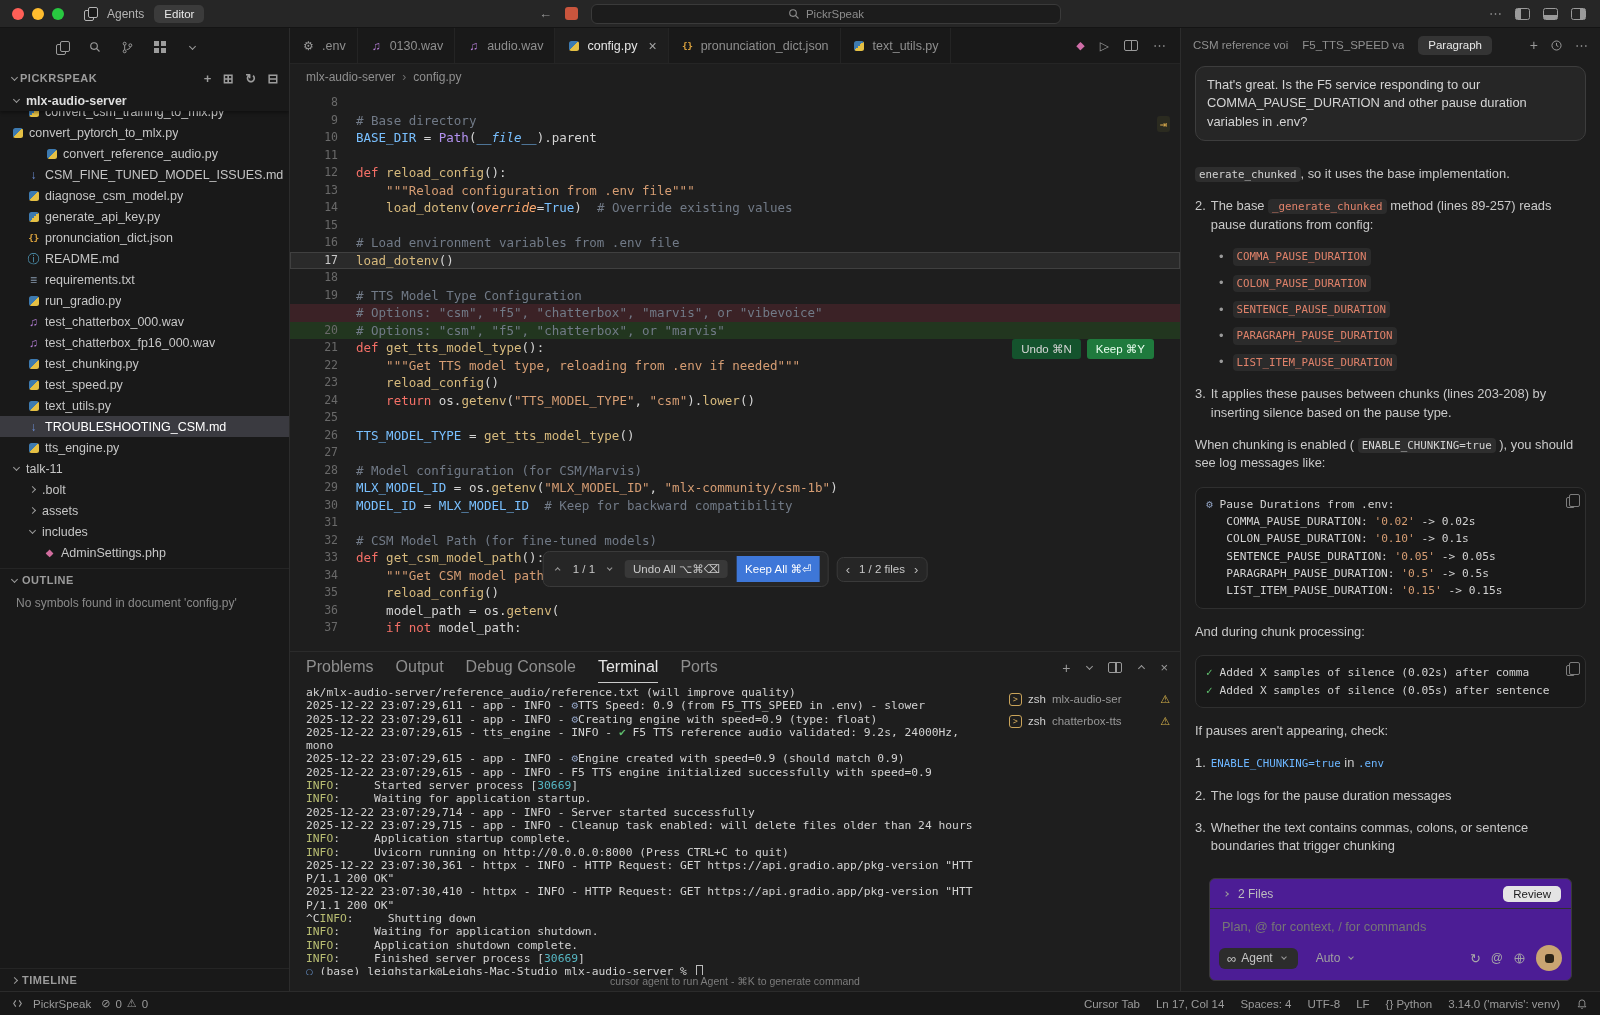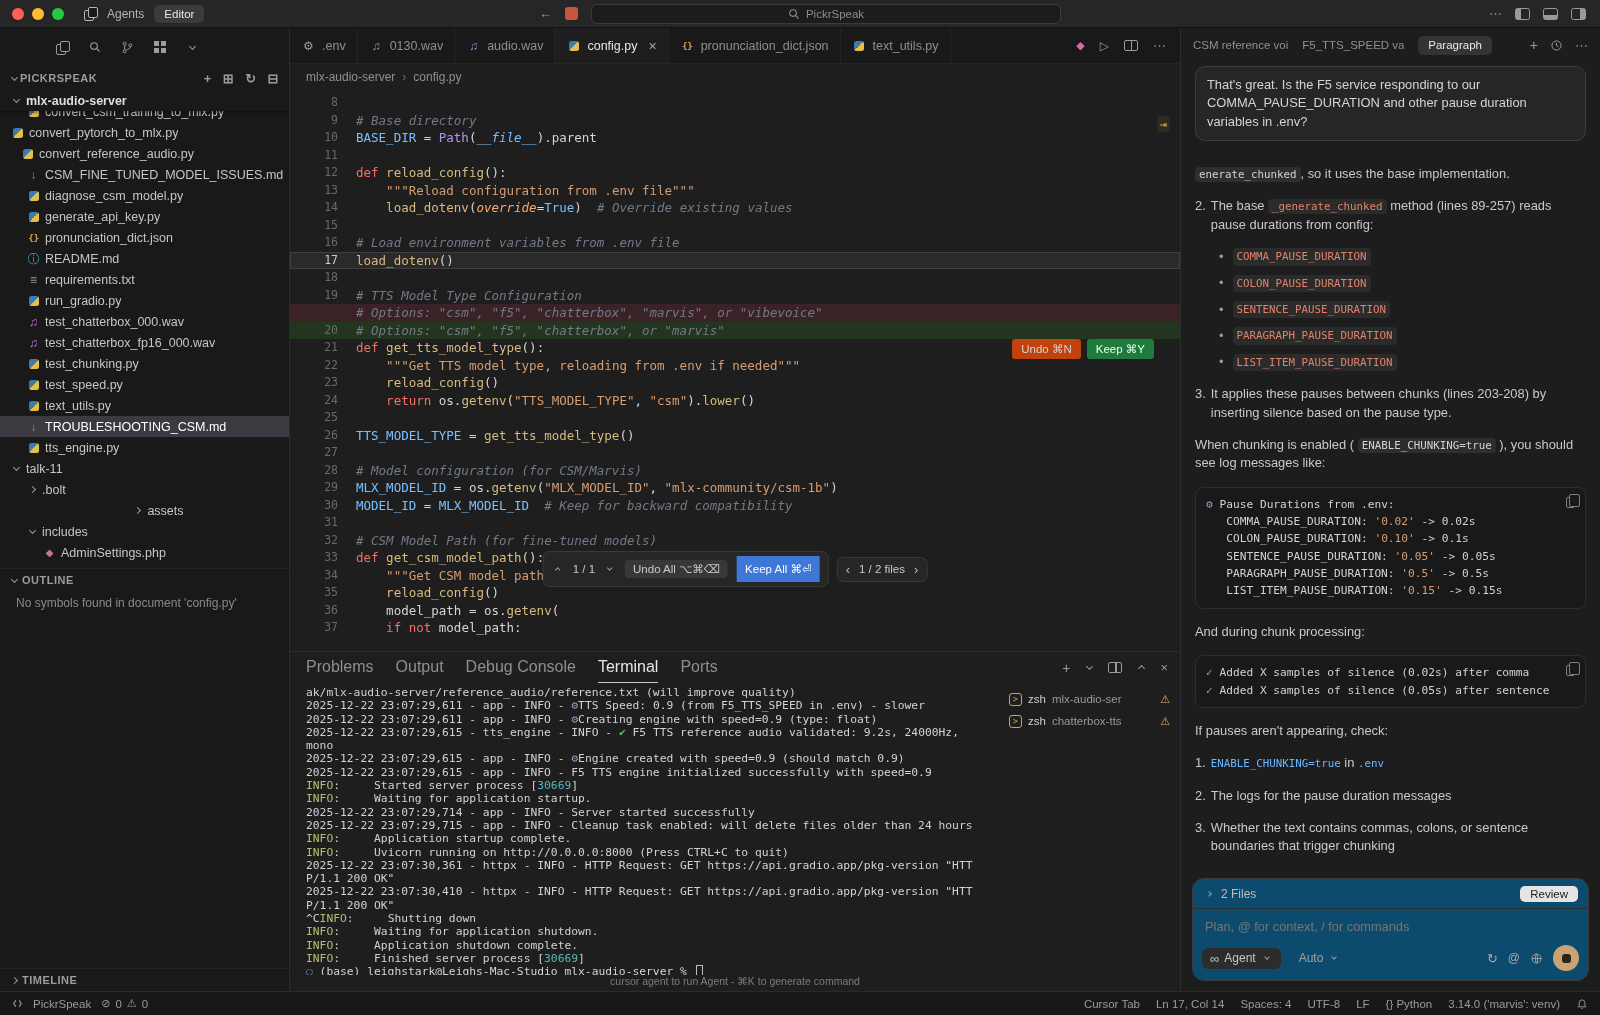--- a/index.html
+++ b/index.html
@@ -88,35 +88,35 @@
 
 .code-area{flex:1;min-height:0;position:relative;overflow:hidden;padding-top:4px;
   font-family:"DejaVu Sans Mono",monospace;font-size:12.5px}
 .crow{display:flex;height:17.5px;line-height:17.5px;white-space:pre}
 .gut{width:48px;flex:none;text-align:right;color:#6a6a6a;font-size:11.5px}
 .ctext{padding-left:18px}
 .crow.cur{background:#2a2a2a;box-shadow:inset 0 0 0 1px #404040}
 .crow.cur .gut{color:#c9c9c9}
 .crow.del{background:#3b2226}
 .crow.add{background:#22361f}
-.c-cmt{color:#717a87;font-style:italic}
+.c-cmt{color:#717a87;}
 .c-kw{color:#f47067}
 .c-fn{color:#d7ba7d}
 .c-str{color:#d69d73}
 .c-var{color:#79c0ff}
 .c-cls{color:#b392f0}
 .c-magic{color:#79c0ff;font-style:italic}
 .c-param{color:#ffab70;font-style:italic}
 .c-bool{color:#79c0ff}
 .c-txt{color:#d4d4d4}
 .tabind{position:absolute;top:26px;right:10px;color:#d7a84b;font-size:12px;background:#2b2b20;border-radius:3px;padding:1px 3px}
 
 .diffbtns{position:absolute;top:249px;right:26px;display:flex;gap:6px;z-index:5;
   font-family:"Liberation Sans",sans-serif;font-size:11.5px}
-.btn-undo{background:#c2410c;color:#d6d6d6;padding:3px 9px;border-radius:3px}
+.btn-undo{background:#14532d;color:#d6d6d6;padding:3px 9px;border-radius:3px}
 .btn-keep{background:#1f7a3d;color:#eafff0;padding:3px 9px;border-radius:3px}
 .review-widget{position:absolute;bottom:64px;left:50%;transform:translateX(-50%);display:flex;gap:8px;z-index:6;align-items:center;
   font-family:"Liberation Sans",sans-serif;font-size:11.5px;color:#c9c9c9}
 .rw-group{display:flex;align-items:center;gap:9px;background:#262626;border:1px solid #3a3a3a;border-radius:7px;padding:4px 8px}
 .rw-undoall{background:#383838;border-radius:4px;padding:2px 8px}
 .rw-keepall{background:#3e77d8;color:#fff;border-radius:0;padding:6px 8px}
 .navchar{color:#bbb;font-size:13px}
 
 
 .terminal{height:340px;flex:none;border-top:1px solid #2b2b2b;display:flex;flex-direction:column;background:#1e1e1e}
@@ -158,21 +158,21 @@
 .cb.bullet{display:flex;gap:9px;padding-left:24px;margin:8px 0;align-items:center}
 .dot{color:#9a9a9a}
 .p-chip{font-family:"DejaVu Sans Mono",monospace;font-size:10.8px;background:#2e2e2e;border-radius:4px;padding:1px 4px;color:#d2d2d2}
 .p-rose{font-family:"DejaVu Sans Mono",monospace;font-size:10.8px;background:#2b2b2b;border-radius:4px;padding:1px 4px;color:#e0826a}
 .p-blue{font-family:"DejaVu Sans Mono",monospace;font-size:10.8px;color:#6cb6ff}
 .codebox{position:relative;background:#191919;border:1px solid #2f2f2f;border-radius:8px;padding:8px 10px;margin:9px 0;
   font-family:"DejaVu Sans Mono",monospace;font-size:11.2px;line-height:1.55;color:#c8c8c8;white-space:pre}
 .copyicon{position:absolute;top:9px;right:10px;width:9px;height:11px;border:1px solid #7d7d7d;border-radius:2px}
 .copyicon::before{content:'';position:absolute;left:2px;top:-4px;width:9px;height:11px;border:1px solid #7d7d7d;border-radius:2px;background:#191919}
 .msg-actions{text-align:right;color:#8a8a8a;font-size:13px;margin:8px 2px 0}
-.composer{flex:none;margin:8px 11px 10px;border:1px solid #3a3a3a;border-radius:12px;background:#0c4a6e}
+.composer{flex:none;margin:8px 28px 10px;border:1px solid #3a3a3a;border-radius:6px;background:#4c1d95}
 .files-row{height:30px;display:flex;align-items:center;gap:6px;padding:0 10px;border-bottom:1px solid #303030;font-size:12px;color:#bdbdbd}
 .review-btn{margin-left:auto;background:#e4e4e4;color:#1b1b1b;border-radius:5px;padding:2px 10px;font-size:11.5px}
 .chat-input{display:block;width:100%;background:transparent;border:none;outline:none;padding:10px 12px 4px;font-size:12.8px;color:#ddd;font-family:"Liberation Sans",sans-serif}
 .chat-input::placeholder{color:#767676}
 .composer-controls{display:flex;align-items:center;gap:10px;padding:7px 9px 9px;color:#a8a8a8;font-size:12px}
 .drop{display:inline-flex;align-items:center;gap:5px;background:#2c2c2c;border-radius:6px;padding:3px 8px;color:#c6c6c6}
 .drop.plain{background:transparent;color:#a0a0a0}
 .inf{font-size:13px}
 .cspacer{flex:1}
 .voice-btn{width:26px;height:26px;border-radius:50%;background:#c9a472;display:inline-flex;align-items:center;justify-content:center}
@@ -269,21 +269,21 @@
           </div>
         <div class="tree-items">
             <div class="trow peek" style="padding-left: 26px;">
               <span class="ficon f-python"></span>
               <span class="tlabel">convert_csm_training_to_mlx.py</span>
             </div>
             <div class="trow" style="padding-left: 10px;">
               <span class="ficon f-python"></span>
               <span class="tlabel">convert_pytorch_to_mlx.py</span>
             </div>
-            <div class="trow" style="padding-left: 20px;">
+            <div class="trow" style="padding-left: 44px;">
               <span class="ficon f-python"></span>
               <span class="tlabel">convert_reference_audio.py</span>
             </div>
             <div class="trow" style="padding-left: 26px;">
               <span class="ficon f-markdown">↓</span>
               <span class="tlabel">CSM_FINE_TUNED_MODEL_ISSUES.md</span>
             </div>
             <div class="trow" style="padding-left: 26px;">
               <span class="ficon f-python"></span>
               <span class="tlabel">diagnose_csm_model.py</span>
@@ -341,21 +341,21 @@
                 <span class="chev down"></span>
               </span>
               <span class="tlabel">talk-11</span>
             </div>
             <div class="trow" style="padding-left: 26px;">
               <span class="chevwrap">
                 <span class="chev right"></span>
               </span>
               <span class="tlabel">.bolt</span>
             </div>
-            <div class="trow" style="padding-left: 26px; justify-content: center;">
+            <div class="trow" style="padding-left: 26px;">
               <span class="chevwrap">
                 <span class="chev right"></span>
               </span>
               <span class="tlabel">assets</span>
             </div>
             <div class="trow" style="padding-left: 26px;">
               <span class="chevwrap">
                 <span class="chev down"></span>
               </span>
               <span class="tlabel">includes</span>

